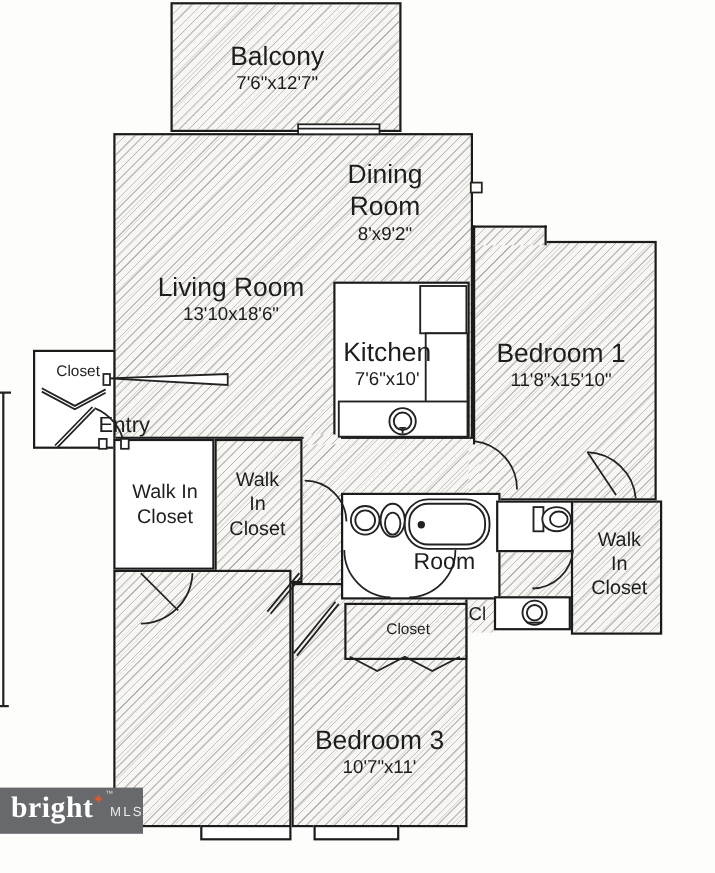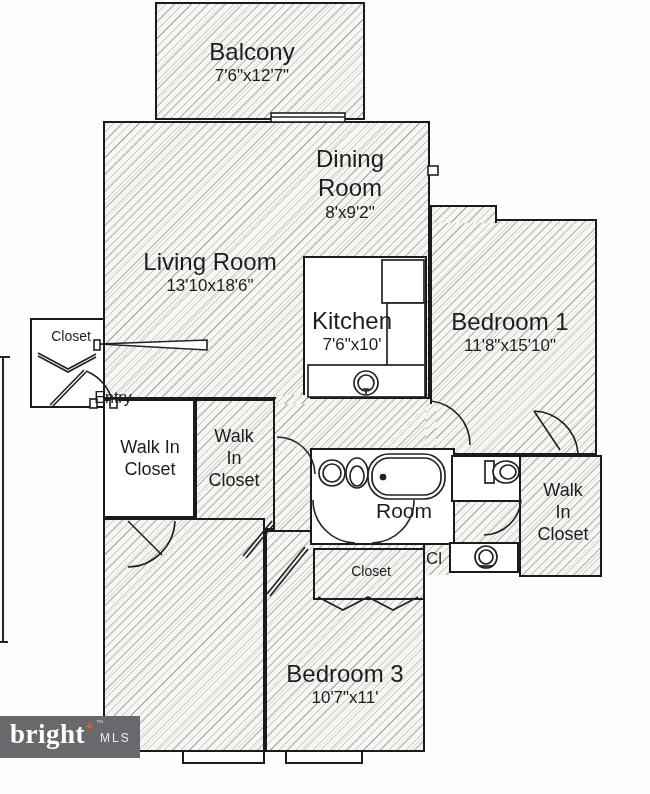--- a/index.html
+++ b/index.html
@@ -13,21 +13,21 @@
   .white{background:#ffffff;}
   .fill{position:absolute;}
   .patch{position:absolute;z-index:4;}
   .lbl{position:absolute;transform:translate(-50%,-50%);text-align:center;color:#1d1d1d;
        z-index:6;line-height:1.22;}
   .nm{font-size:24px;}
   .dm{font-size:17px;white-space:nowrap;}
   .nowrap{white-space:nowrap;}
   svg.overlay{position:absolute;left:0;top:0;z-index:5;pointer-events:none;}
   
-  #logo{position:absolute;left:0;top:716px;width:140px;height:42px;background:#67696c;z-index:8;}
+  #logo{position:absolute;left:0;top:716px;width:130px;height:42px;background:#67696c;z-index:8;}
   #logo .brand{position:absolute;left:10px;top:3px;font-family:"Liberation Serif",serif;
       font-weight:600;font-size:27px;color:#ffffff;letter-spacing:.5px;}
   #logo .star{position:absolute;left:84px;top:3px;font-size:13px;color:#e2582a;z-index:9;}
   #logo .tm{position:absolute;left:96px;top:3px;font-size:7px;color:#d8d8d8;}
   #logo .mls{position:absolute;left:100px;top:15px;font-size:12px;color:#ececec;letter-spacing:2px;}
 </style>
 </head>
 <body>
 
 <div id="stage">
@@ -122,21 +122,21 @@
   </div>
   <div class="lbl" style="left:352px;top:331px">
     <div class="nm nowrap">Kitchen</div>
     <div class="dm">7'6"x10'</div>
   </div>
   <div class="lbl" style="left:510px;top:332px">
     <div class="nm nowrap">Bedroom 1</div>
     <div class="dm">11'8"x15'10"</div>
   </div>
   <div class="lbl" style="left:71px;top:337px;font-size:14px">Closet</div>
-  <div class="lbl" style="left:113px;top:398px;font-size:16px">Entry</div>
+  <div class="lbl" style="left:113px;top:387px;font-size:20px">Entry</div>
   <div class="lbl" style="left:150px;top:459px;width:72px;font-size:18px">Walk In Closet</div>
   <div class="lbl" style="left:234px;top:459px;width:56px;font-size:18px">Walk In Closet</div>
   <div class="lbl" style="left:404px;top:511px;font-size:21px">Room</div>
   <div class="lbl" style="left:563px;top:513px;width:56px;font-size:18px">Walk In Closet</div>
   <div class="lbl" style="left:434px;top:559px;font-size:17px">Cl</div>
   <div class="lbl" style="left:371px;top:572px;font-size:14px">Closet</div>
   <div class="lbl" style="left:345px;top:684px">
     <div class="nm nowrap">Bedroom 3</div>
     <div class="dm">10'7"x11'</div>
   </div>

